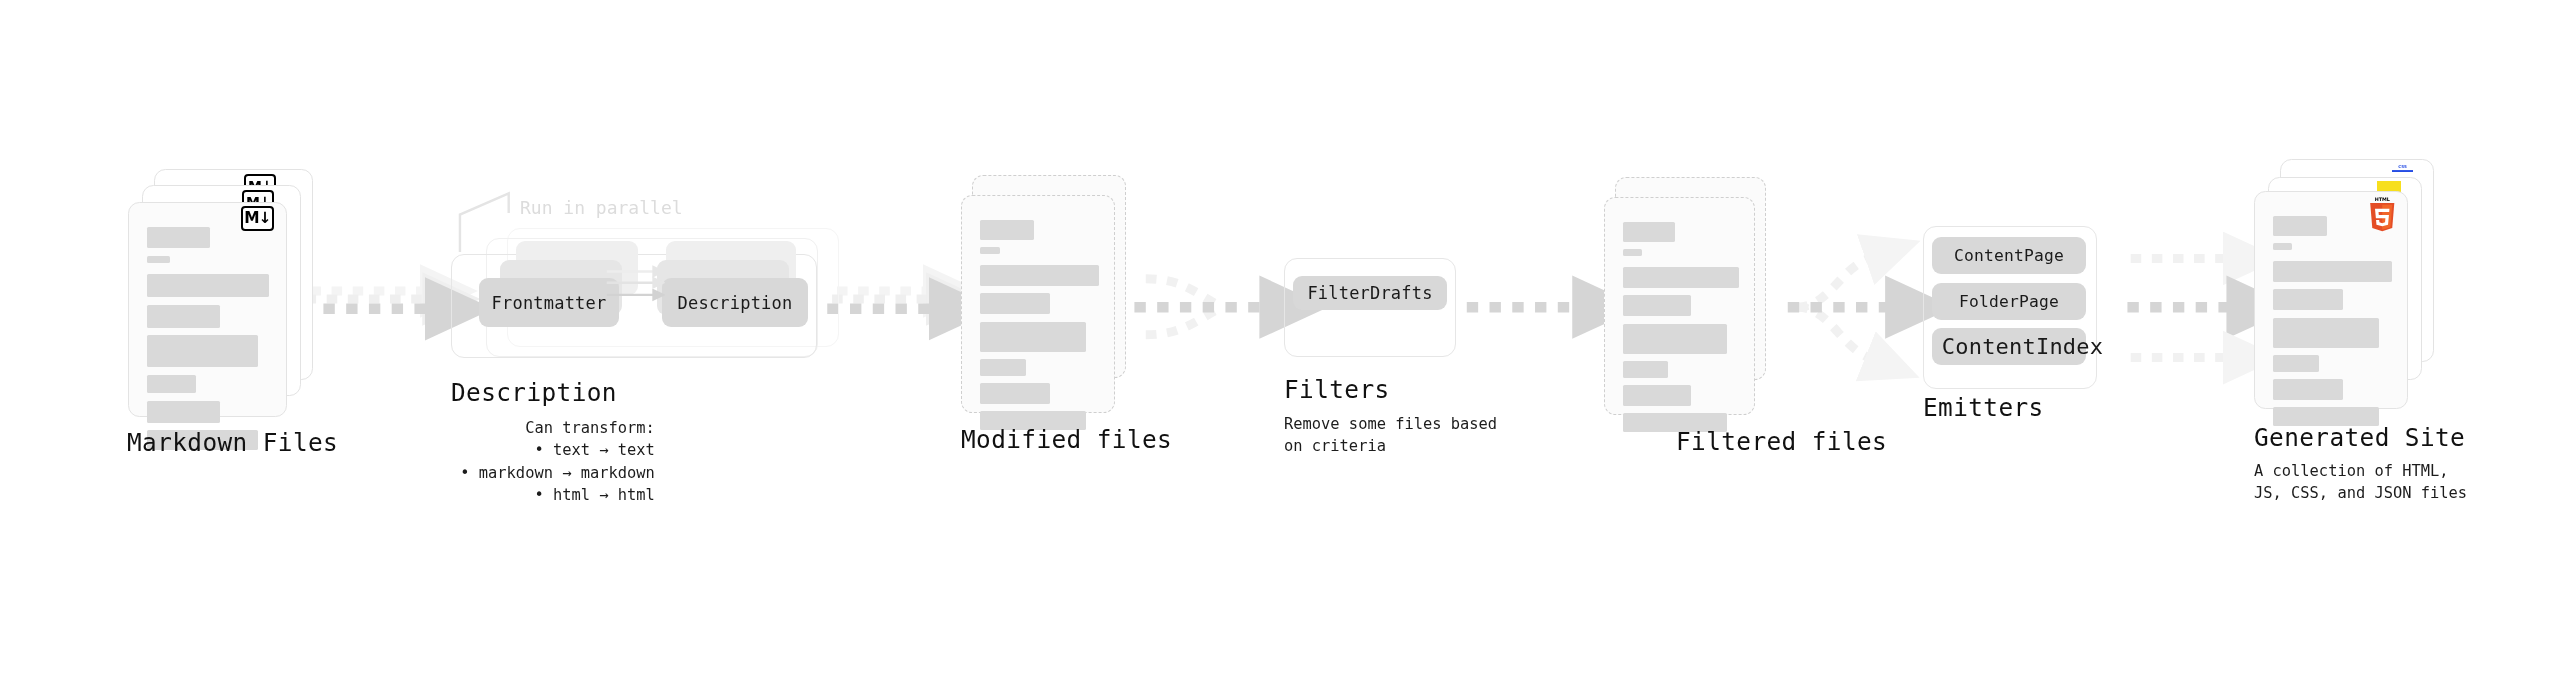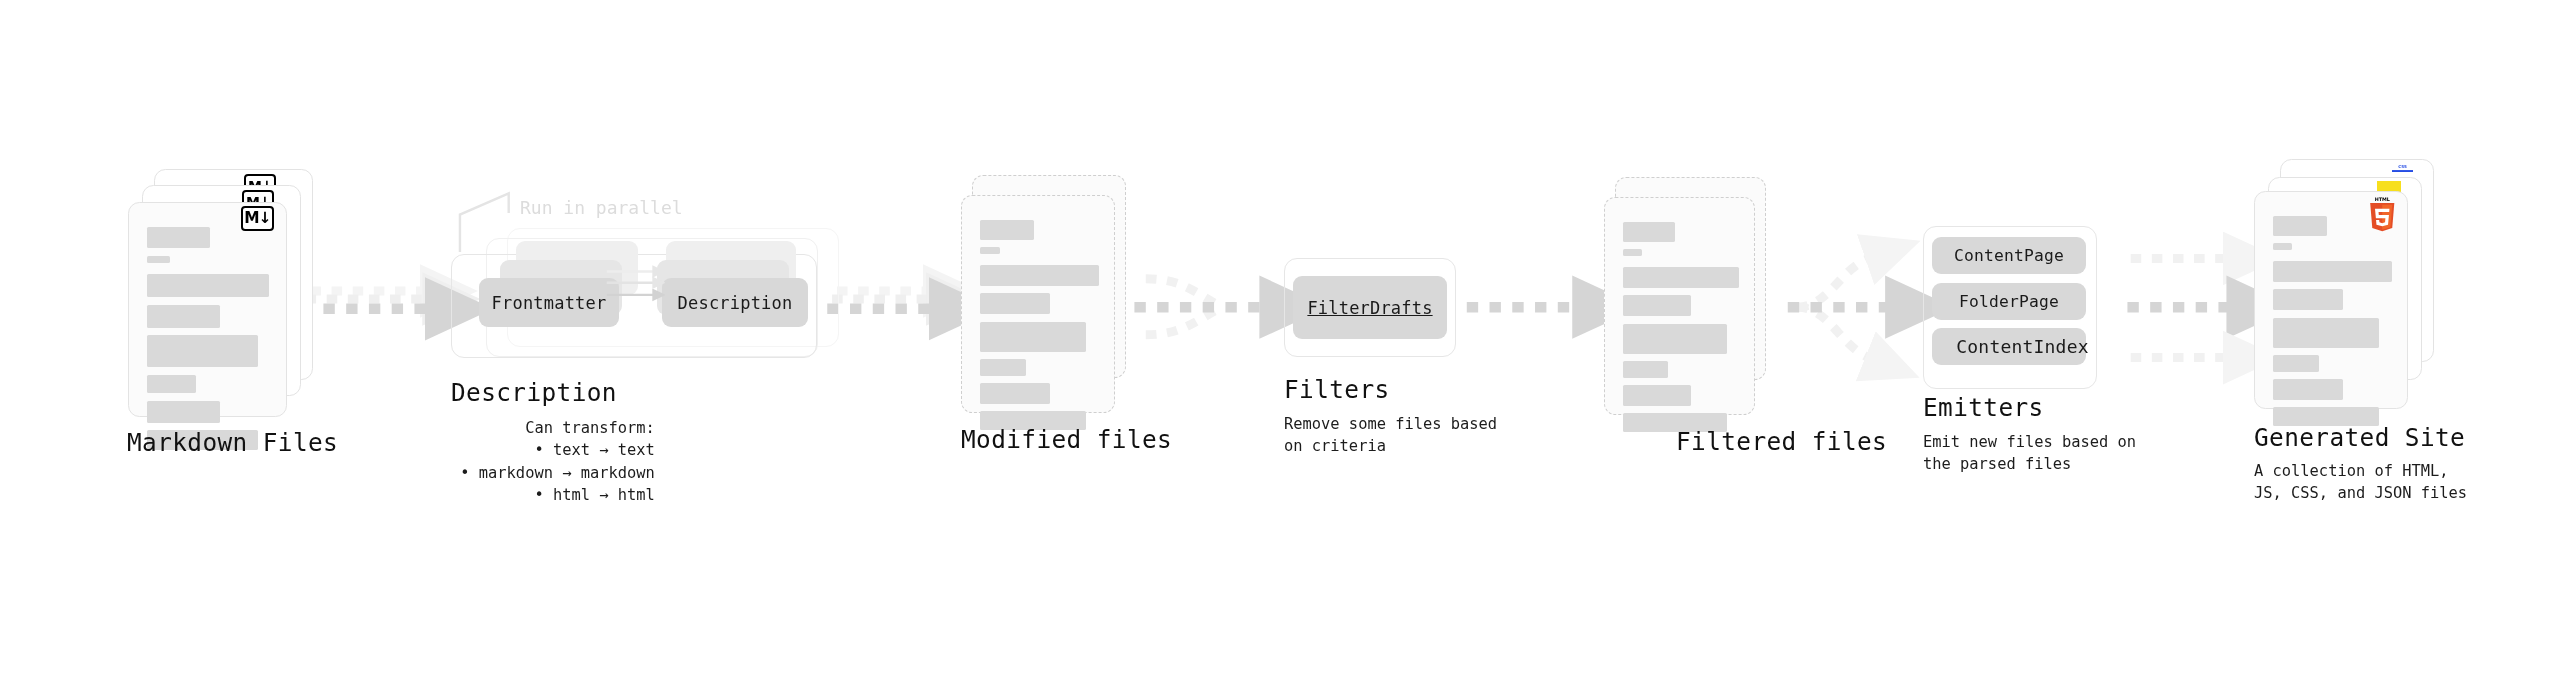--- a/index.html
+++ b/index.html
@@ -230,21 +230,21 @@
         <div class="line" style="width:46px;height:17px;"></div>
         <div class="line" style="width:70px;height:20.3px;"></div>
         <div class="line" style="width:106px;height:18.7px;"></div>
       </div>
     </div>
   </div>
   <div class="title" style="left:961px;top:425px;">Modified files</div>
 
   <div>
     <div class="group-box" style="left:1284px;top:258px;width:172px;height:99px;"></div>
-    <div class="chip" style="left:1293px;top:276px;width:154px;height:63px;text-decoration:underline;">FilterDrafts</div>
+    <div class="chip" style="left:1293px;top:276px;width:154px;height:34px;">FilterDrafts</div>
   </div>
   <div class="title" style="left:1284px;top:375px;">Filters</div>
   <div class="subtitle" style="left:1284px;top:413px;">Remove some files based
 on criteria</div>
 
   <div class="card-stack">
     <div class="card dashed" style="left:1615px;top:177px;width:151px;height:203px;"></div>
     <div class="card dashed" style="left:1604px;top:197px;width:151px;height:218px;">
       <div class="lines">
         <div class="line" style="width:52px;height:19.5px;"></div>
@@ -257,25 +257,23 @@
         <div class="line" style="width:104px;height:18.7px;"></div>
       </div>
     </div>
   </div>
   <div class="title" style="left:1676px;top:427px;">Filtered files</div>
 
   <div>
     <div class="group-box" style="left:1923px;top:226px;width:174px;height:163px;"></div>
     <div class="chip" style="left:1932px;top:237px;width:154px;height:37px;font-size:16.3px;">ContentPage</div>
     <div class="chip" style="left:1932px;top:283px;width:154px;height:37px;font-size:16.3px;">FolderPage</div>
-    <div class="chip" style="left:1932px;top:328px;width:154px;height:37px;font-size:18px;padding-left:27px;">ContentIndex</div>
+    <div class="chip" style="left:1932px;top:328px;width:154px;height:37px;font-size:22px;padding-left:27px;">ContentIndex</div>
   </div>
   <div class="title" style="left:1923px;top:393px;">Emitters</div>
-  <div class="subtitle" style="left:1923px;top:431px;">Emit new files based on
-the parsed files</div>
 
   <div class="card-stack">
     <div class="card back2" style="left:2280px;top:159px;width:154px;height:203px;"></div>
     <svg class="css-badge" style="left:2392px;top:164px;" viewBox="0 0 26 10">
       <rect x="0" y="0" width="26" height="7" fill="#ffffff"></rect>
       <text x="13" y="5.5" font-size="5" text-anchor="middle" font-family="DejaVu Sans, sans-serif" font-weight="700" fill="#264de4">CSS</text>
       <rect x="0" y="7.5" width="26" height="2.5" fill="#264de4"></rect>
     </svg>
 
     <div class="card back1" style="left:2268px;top:177px;width:154px;height:203px;"></div>

